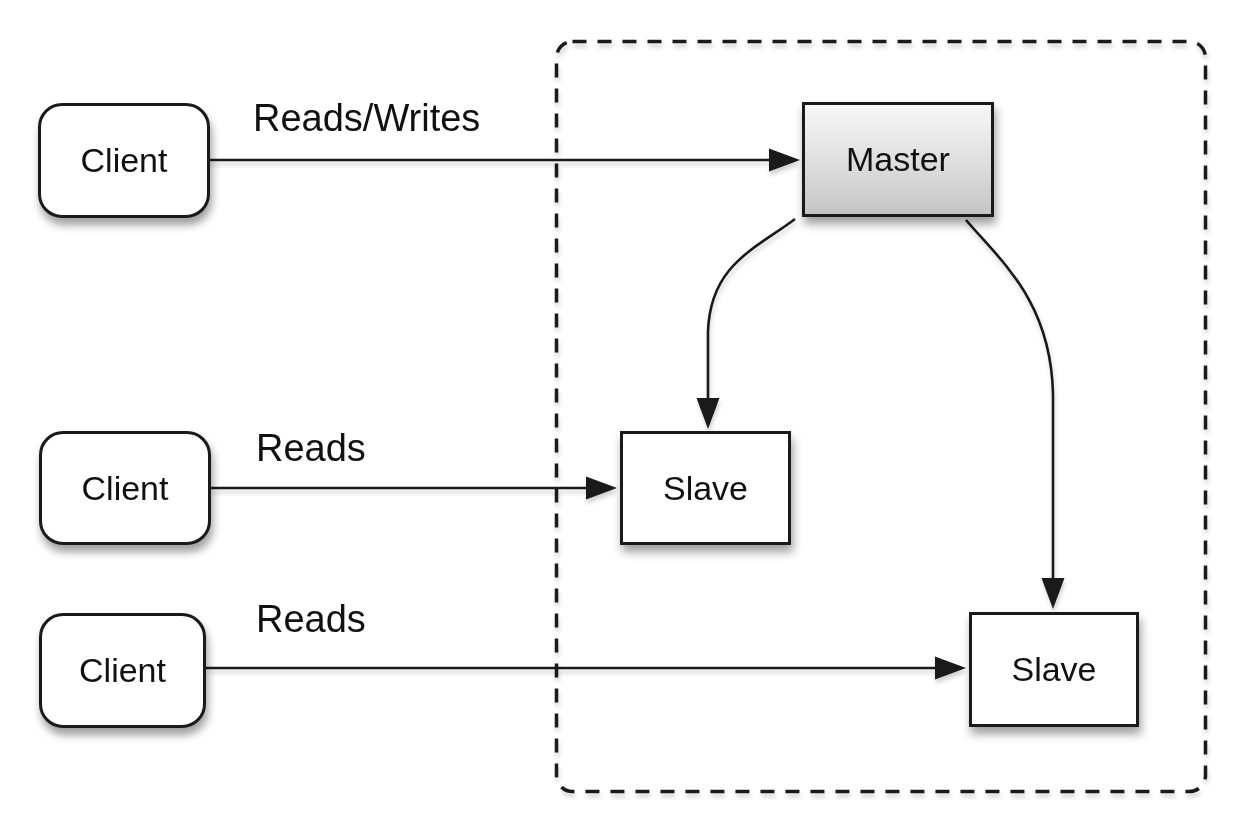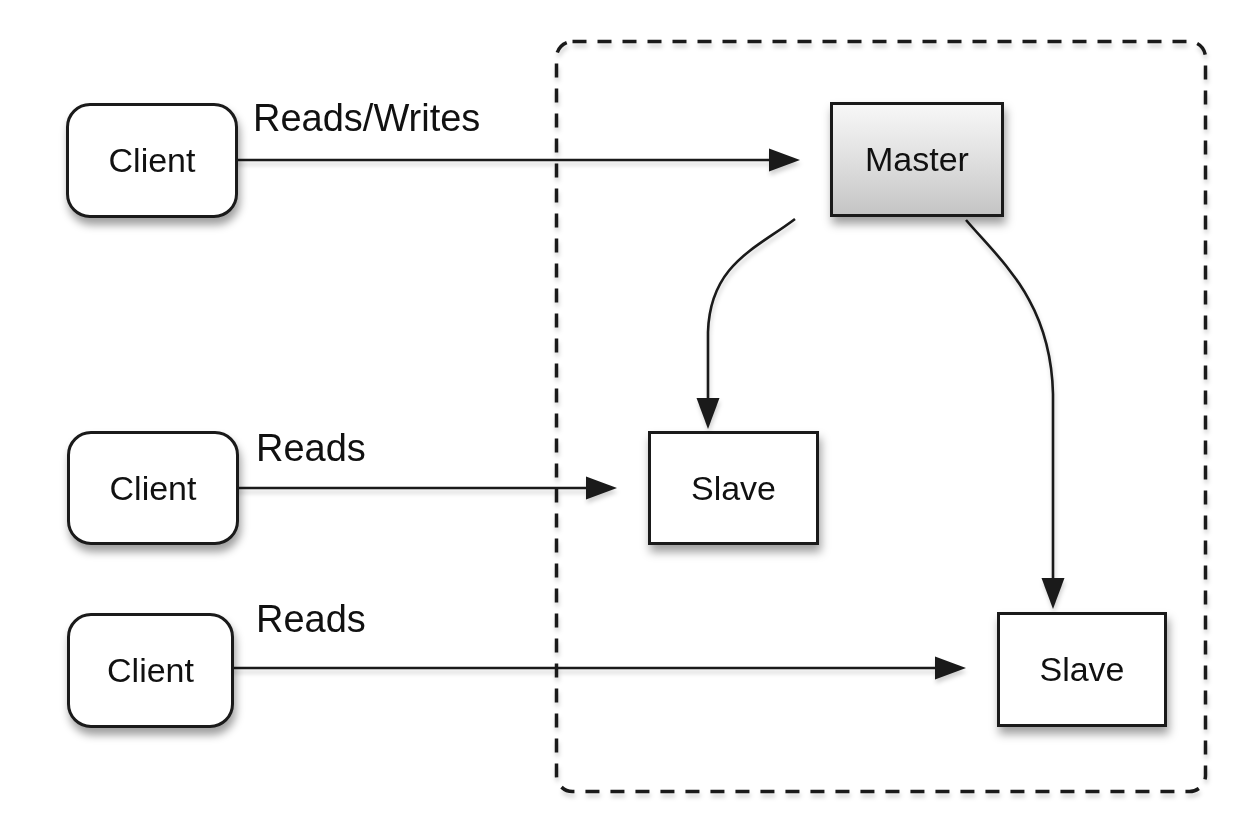--- a/index.html
+++ b/index.html
@@ -27,21 +27,20 @@
     position: absolute;
     box-sizing: border-box;
     border: 3.5px solid #1a1a1a;
     background: #ffffff;
     display: flex;
     align-items: center;
     justify-content: center;
     font-size: 34px;
     color: #111111;
     box-shadow: 2px 7px 9px rgba(0,0,0,0.38);
-    margin-left: 28px;
   }
   .node.rounded {
     border-radius: 24px;
   }
   .node.master {
     background: linear-gradient(to bottom, #f7f7f7 0%, #e2e2e2 45%, #c5c5c5 100%);
   }
   .edge-label {
     position: absolute;
     font-size: 38px;
@@ -90,21 +89,21 @@
   </div>
 
   <div class="node rounded" style="left:39px; top:431px; width:172px; height:114px;">
     <span>Client</span>
   </div>
 
   <div class="node rounded" style="left:39px; top:613px; width:167px; height:115px;">
     <span>Client</span>
   </div>
 
-  <div class="node master" style="left:802px; top:102px; width:174px; height:115px;">
+  <div class="node master" style="left:802px; top:102px; width:192px; height:115px;">
     <span>Master</span>
   </div>
 
   <div class="node" style="left:620px; top:431px; width:171px; height:114px;">
     <span>Slave</span>
   </div>
 
   <div class="node" style="left:969px; top:612px; width:170px; height:115px;">
     <span>Slave</span>
   </div>

